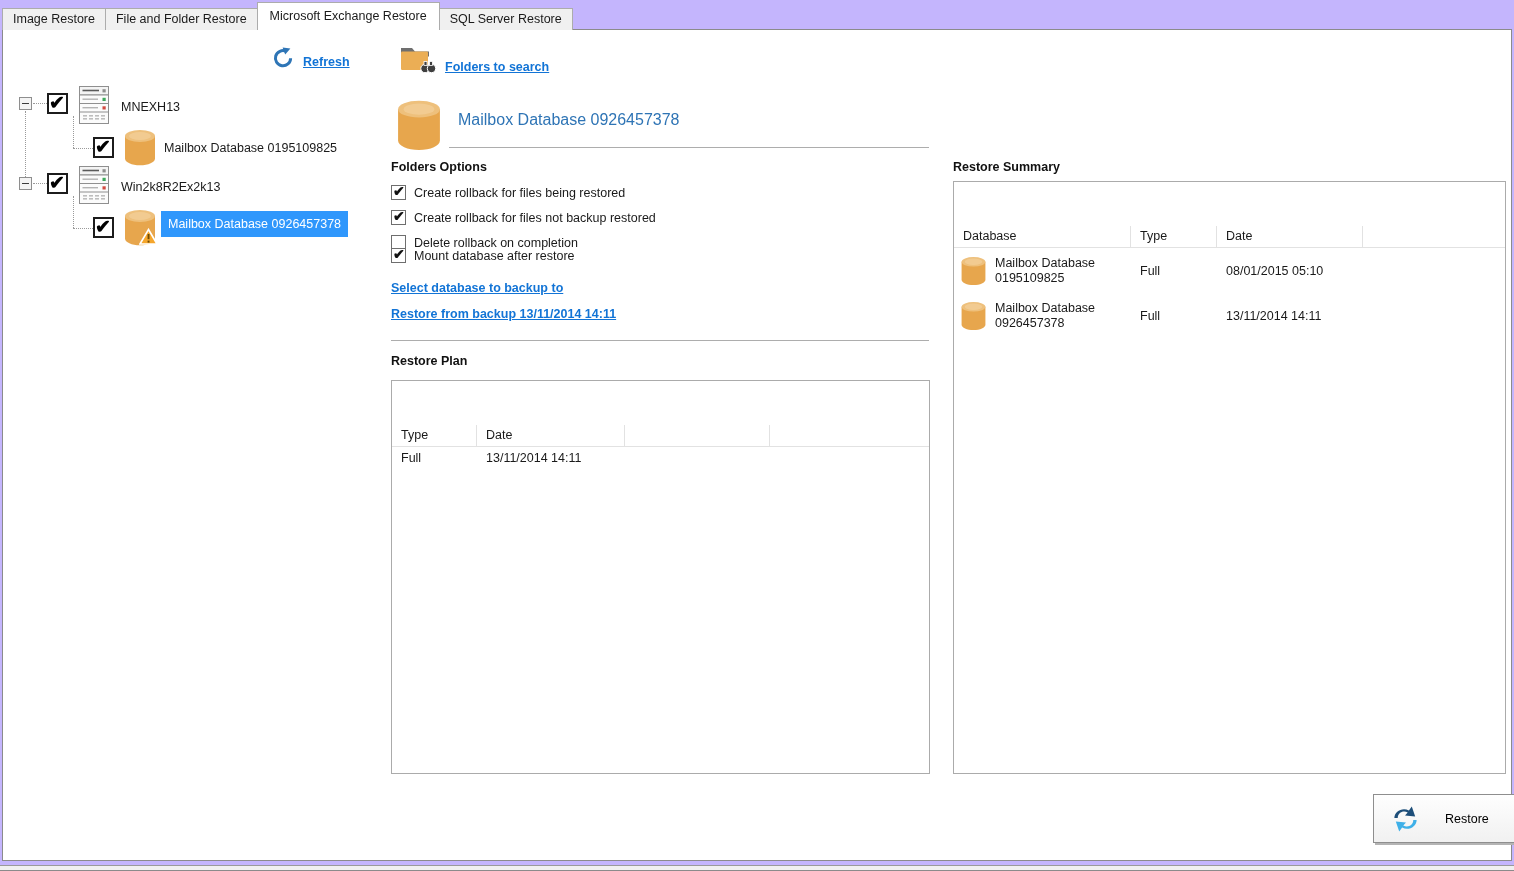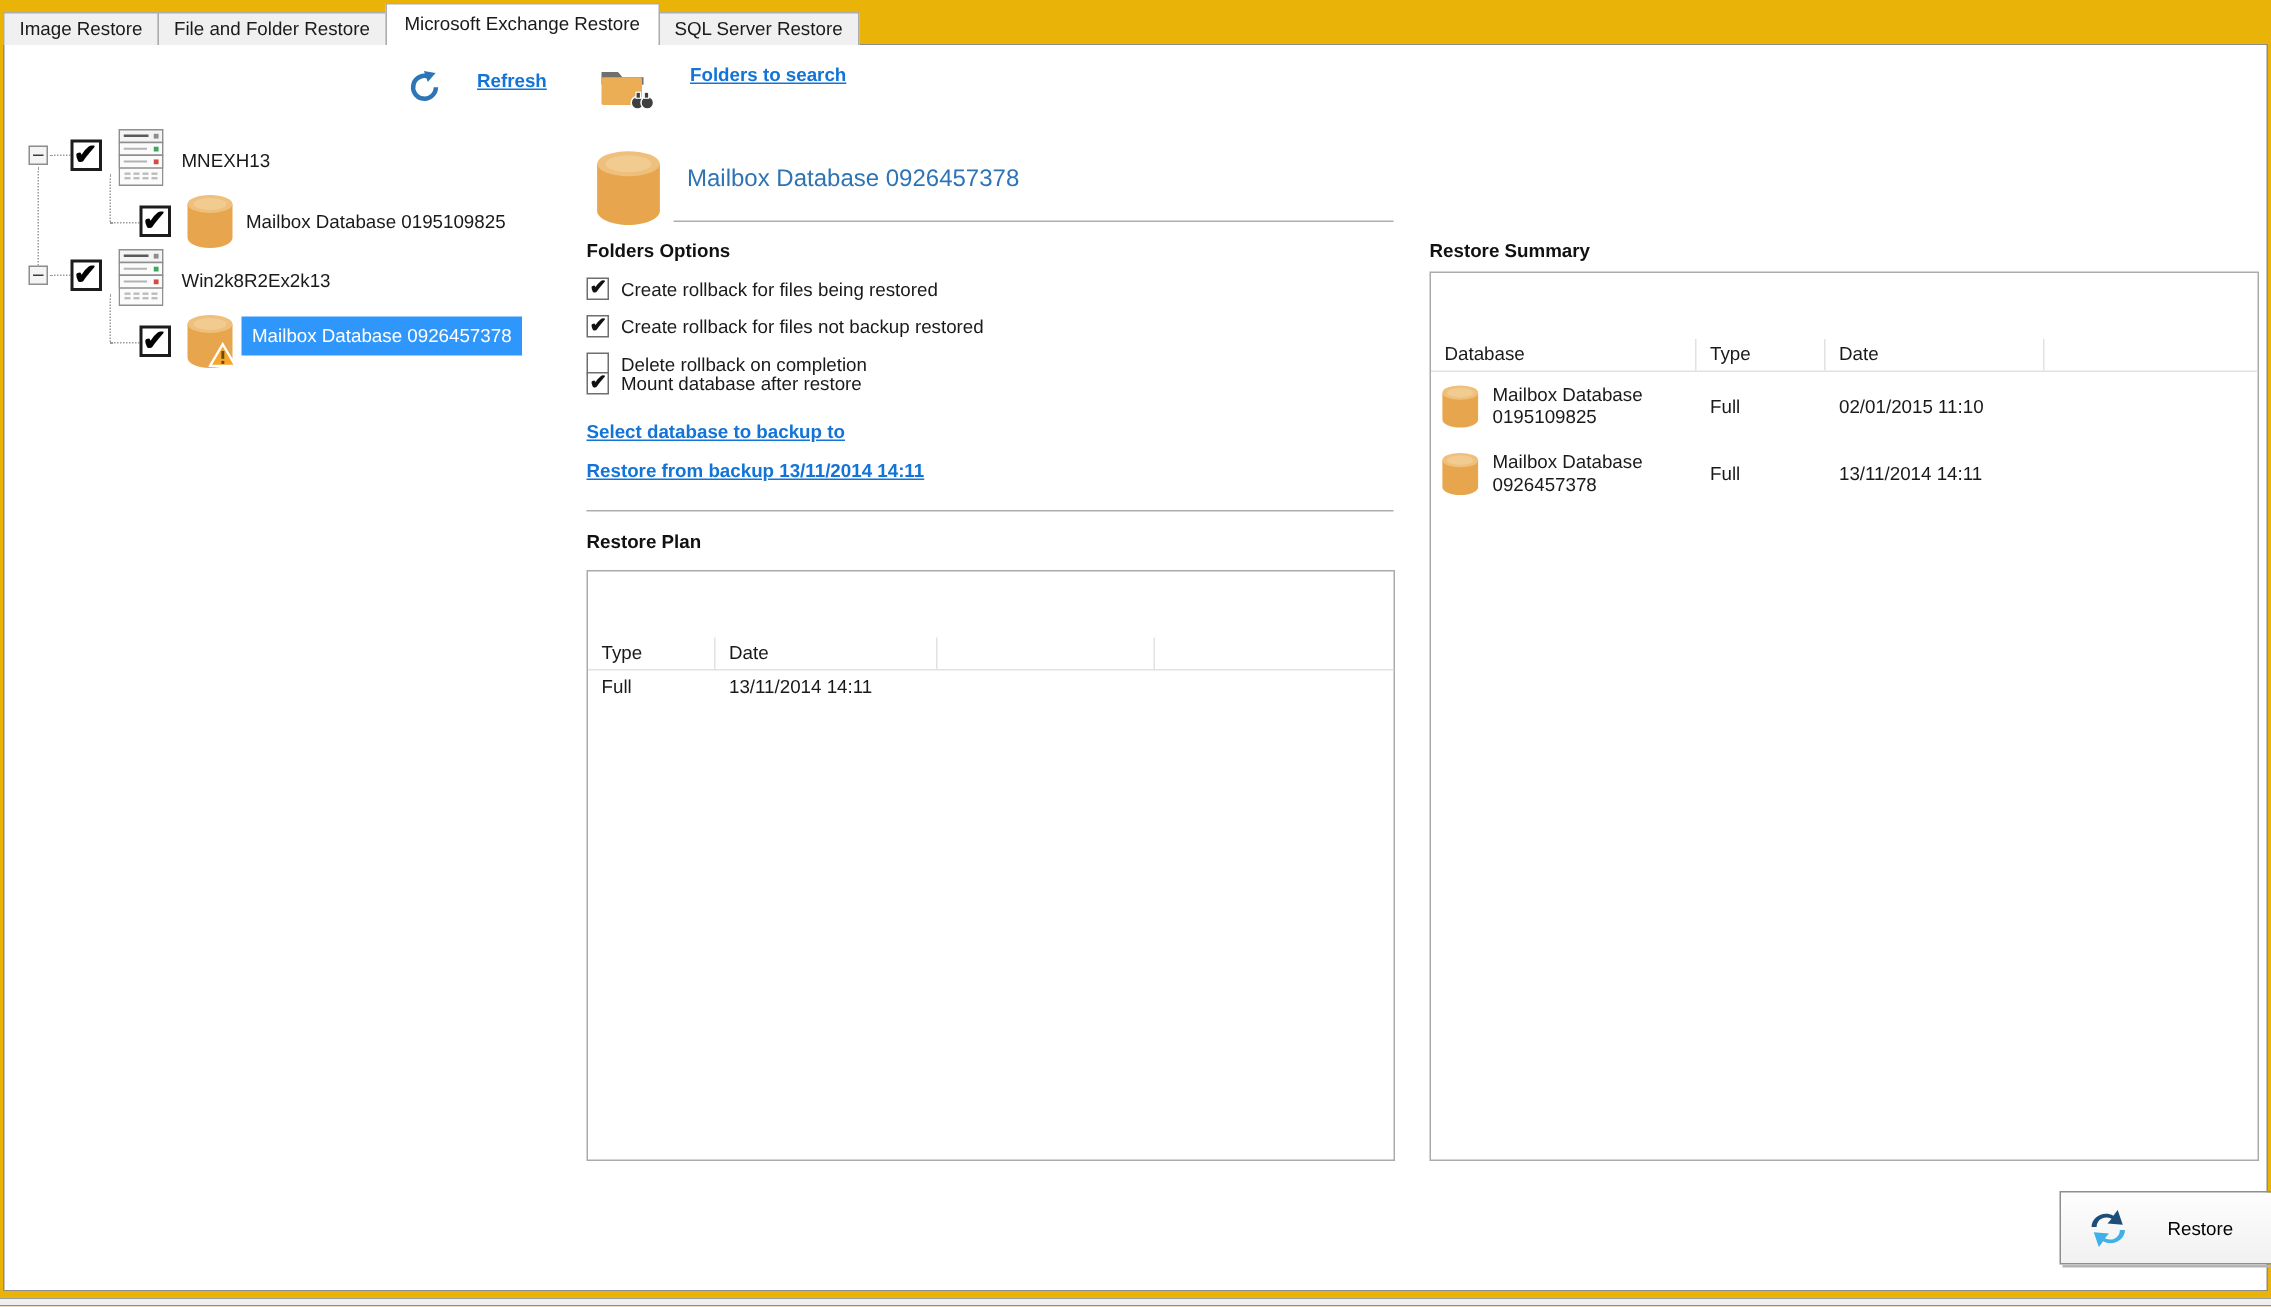--- a/index.html
+++ b/index.html
@@ -1,36 +1,36 @@
 <!DOCTYPE html>
 <html><head>
 <meta charset="utf-8">
 <style>
   * { box-sizing: border-box; margin: 0; padding: 0; }
   html,body { background:#fff; }
   body { font-family: "Liberation Sans", sans-serif; color:#1a1a1a; }
 
-  .window { position:relative; width:1514px; height:871px; background:#eab308; overflow:hidden; }
+  .window { position:relative; width:1514px; height:871px; background:#c4b5fd; overflow:hidden; }
 
   
   .tabbar { position:absolute; top:0; left:2px; z-index:6; display:flex; align-items:flex-end; height:30px; }
   .tab { margin-top:7px; height:22px; line-height:21px; padding:0 10px; font-size:12.5px;
          background:#f0f0f0; border:1px solid #acacac; border-bottom:none; margin-right:-1px;
          white-space:nowrap; cursor:default; }
   .tab.active { position:relative; z-index:7; margin-top:2px; height:28px; line-height:26px;
                 padding:0 12px; background:#fff; }
 
   
   .content { position:absolute; left:2px; top:29px; width:1510px; height:832px;
              border:1px solid #8b8b8b; background:#fff; z-index:1; }
   .bottom-strip { position:absolute; left:0; right:0; bottom:0; height:6px; background:#f0f0f0;
                   border-top:1px solid #9a9a9a; border-bottom:1px solid #8b8b8b; }
 
   
-  .tool-link { position:absolute; display:flex; align-items:flex-start; gap:24px; cursor:pointer; }
+  .tool-link { position:absolute; display:flex; align-items:flex-end; gap:9px; cursor:pointer; }
   .tool-link a, .blue-link { color:#1274d6; font-size:12.5px; font-weight:600; text-decoration:underline; cursor:pointer; }
 
   
   .dotted-v { position:absolute; width:0; border-left:1px dotted #9a9a9a; }
   .dotted-h { position:absolute; height:0; border-top:1px dotted #9a9a9a; }
   .expander { position:absolute; width:13px; height:13px; background:#f4f4f4; border:1px solid #8e8e8e; cursor:pointer; }
   .expander::after { content:""; position:absolute; left:2px; right:2px; top:5px; height:1px; background:#3c3c3c; }
 
   .tree-check { position:absolute; width:21px; height:21px; background:#fff; border:2px solid #1c1c1c; cursor:pointer; }
   .tree-check.checked::after { content:"✔"; position:absolute; left:0px; top:-4px; font-size:19px; font-weight:bold; color:#000; }
@@ -243,21 +243,21 @@
         <div class="hcell" style="width:146px;">Date</div>
       </div>
       <div class="grid-row sum-row">
         <div class="db-cell" style="width:177px;">
           <svg width="27" height="31" viewBox="0 0 34 38">
               <use href="#svg-db"></use>
             </svg>
           <span class="db-name">Mailbox Database 0195109825</span>
         </div>
         <div class="cell" style="width:86px;">Full</div>
-        <div class="cell" style="width:146px;">02/01/2015 11:10</div>
+        <div class="cell" style="width:146px;">08/01/2015 05:10</div>
       </div>
       <div class="grid-row sum-row">
         <div class="db-cell" style="width:177px;">
           <svg width="27" height="31" viewBox="0 0 34 38">
               <use href="#svg-db"></use>
             </svg>
           <span class="db-name">Mailbox Database 0926457378</span>
         </div>
         <div class="cell" style="width:86px;">Full</div>
         <div class="cell" style="width:146px;">13/11/2014 14:11</div>

